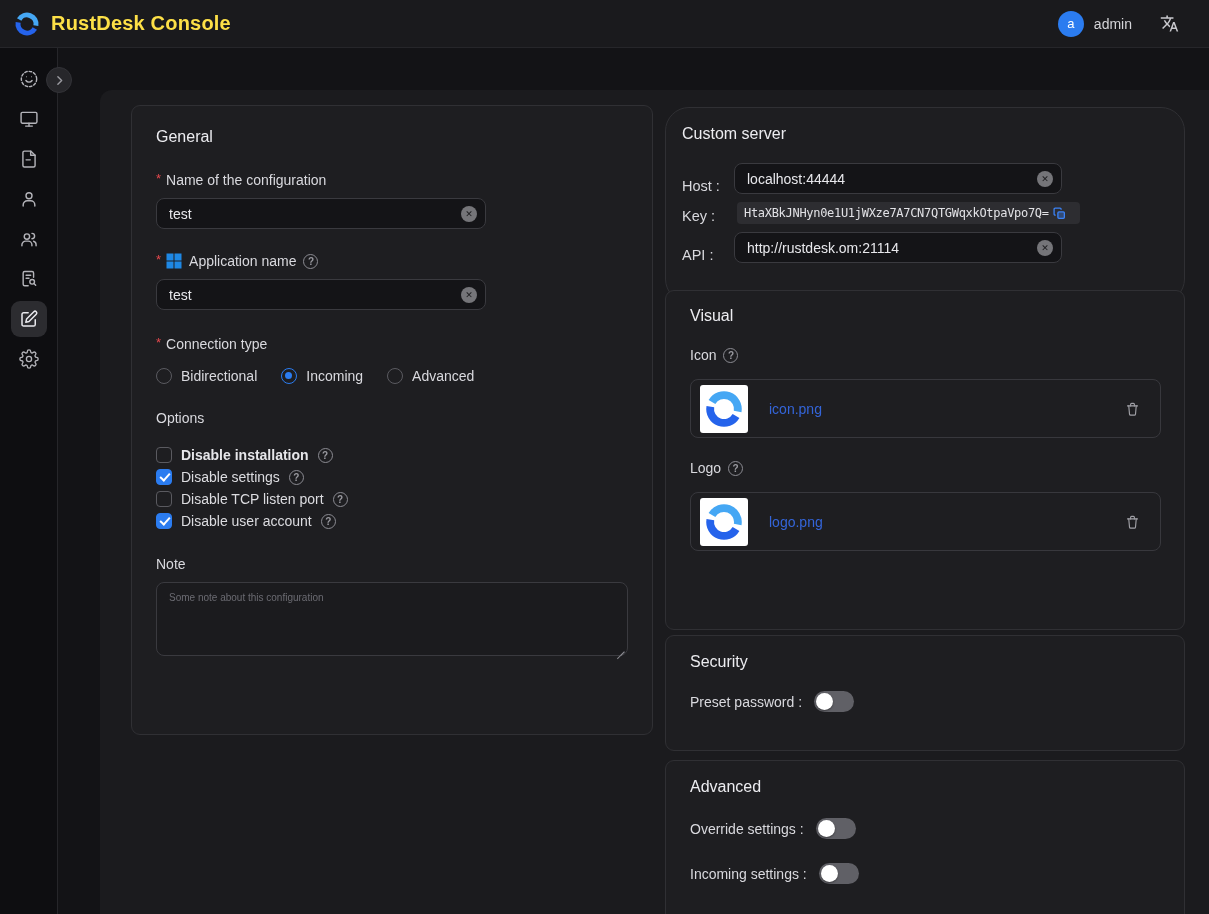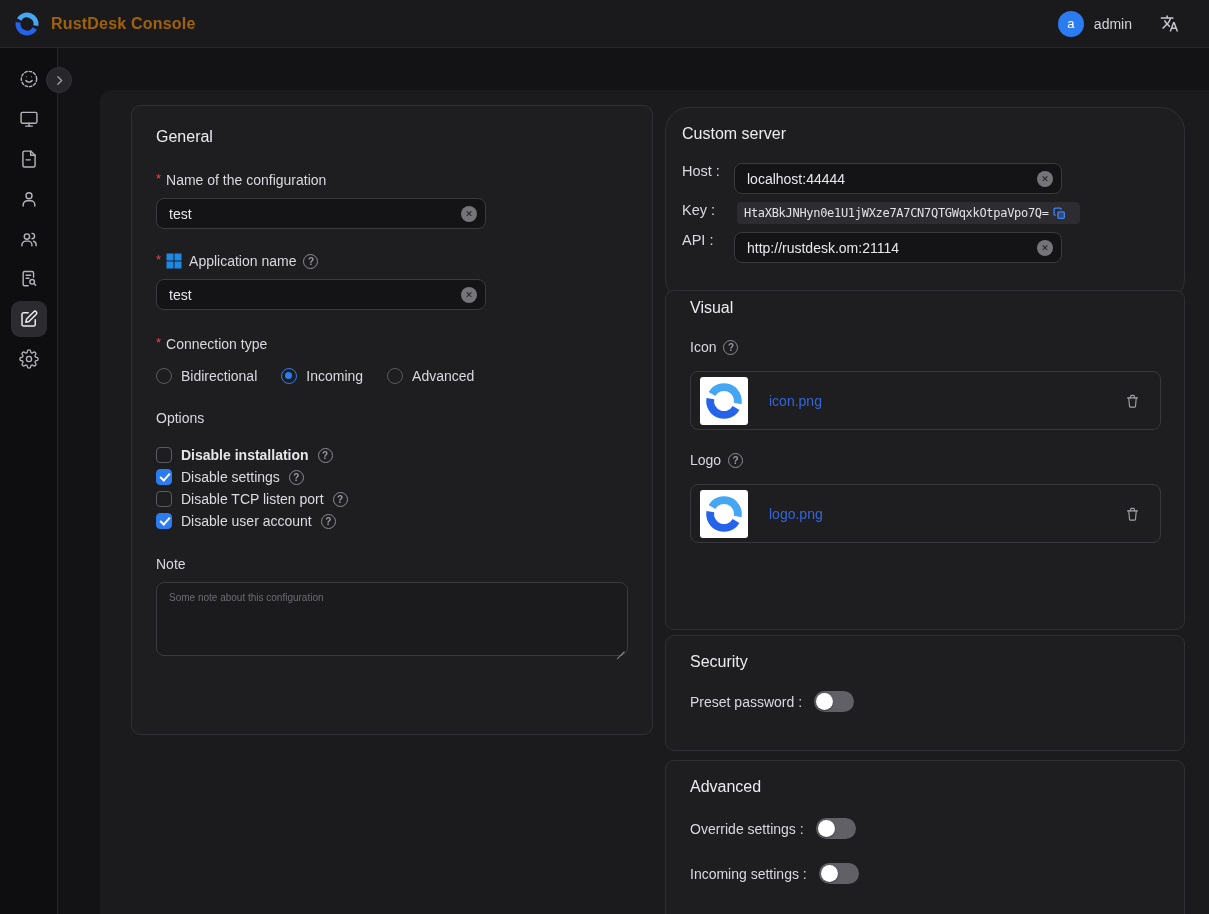--- a/index.html
+++ b/index.html
@@ -3,21 +3,21 @@
 <meta charset="utf-8">
 <style>
   * { margin:0; padding:0; box-sizing:border-box; }
   html,body { width:1209px; height:914px; overflow:hidden; }
   body { background:#131316; font-family:"Liberation Sans","DejaVu Sans",sans-serif; color:#d9d9de; font-size:14px; }
 
   
   .header { position:absolute; left:0; top:0; width:1209px; height:48px; background:#1a1a1d;
             border-bottom:1px solid #26262a; display:flex; align-items:center; padding:0 14px; z-index:30; }
   .brand { display:flex; align-items:center; gap:11px; }
-  .brand-title { font-size:16px; font-weight:700; color:#a16207; letter-spacing:.2px; }
+  .brand-title { font-size:20px; font-weight:700; color:#fde047; letter-spacing:.2px; }
   .header-right { margin-left:auto; display:flex; align-items:center; gap:10px; padding-right:16px; }
   .avatar { width:26px; height:26px; border-radius:50%; background:#2b7cf0; color:#fff; font-size:13px;
             display:grid; place-items:center; }
   .username { color:#d4d4d8; font-size:14px; margin-right:18px; }
 
   
   .sidebar { position:absolute; left:0; top:48px; bottom:0; width:58px; background:#0e0e11;
              border-right:1px solid #26262a; z-index:20; }
   .side-item { width:36px; height:36px; margin:4px auto; border-radius:9px; display:grid; place-items:center;
                color:#b4b4ba; cursor:pointer; }
@@ -27,21 +27,21 @@
                 background:#27272b; border:1px solid #333338; display:grid; place-items:center; z-index:25; cursor:pointer; }
 
   
   .content { position:absolute; left:100px; top:90px; right:0; bottom:0; background:#1b1b1e;
              border-top-left-radius:12px; overflow:hidden; z-index:10; }
   .panel { position:absolute; background:#1e1e21; border:1px solid #303034; border-radius:9px; }
   .panel-title { font-size:16px; font-weight:500; color:#ececf0; }
 
   #panel-general  { left:31px;  top:15px;  width:522px; height:630px; padding:22px 24px; }
   #panel-server   { left:565px; top:17px;  width:520px; height:196px; padding:17px 16px;border-radius:24px; }
-  #panel-visual   { left:565px; top:200px; width:520px; height:340px; padding:8px 24px; }
+  #panel-visual   { left:565px; top:200px; width:520px; height:340px; padding:16px 24px; }
   #panel-security { left:565px; top:545px; width:520px; height:116px; padding:17px 24px; }
   #panel-advanced { left:565px; top:670px; width:520px; height:300px; padding:17px 24px; }
 
   .field-label { display:flex; align-items:center; gap:7px; color:#d9d9de; font-size:14px; }
   .req { color:#e5484d; font-size:13px; margin-right:-2px; transform:translateY(-2px); }
 
   .inputbox { position:relative; width:330px; height:31px; }
   .inputbox.wide { width:328px; }
   .inputbox input { width:100%; height:100%; background:#141417; border:1px solid #3a3a3f; border-radius:8px;
                     color:#e8e8ec; font-size:14px; padding:0 32px 0 12px; outline:none;
@@ -74,21 +74,21 @@
                   color:#e8e8ec; font-size:10px; padding:9px 12px; resize:none; outline:none;
                   font-family:"Liberation Sans",sans-serif; }
   textarea.note::placeholder { color:#6b6b72; }
   .resize-grip { position:absolute; width:10px; height:10px; pointer-events:none; }
   .resize-grip::before { content:""; position:absolute; right:1px; bottom:1px; width:10px; height:1.4px;
                          background:#8a8a90; transform:rotate(-45deg); transform-origin:right bottom; }
   .resize-grip::after  { content:""; position:absolute; right:1px; bottom:1px; width:5px; height:1.4px;
                          background:#8a8a90; transform:rotate(-45deg); transform-origin:right bottom; }
 
   
-  .srv-row { display:flex; align-items:flex-start; margin-top:8px; }
+  .srv-row { display:flex; align-items:flex-end; margin-top:8px; }
   .srv-label { width:52px; font-size:14.5px; color:#d9d9de; flex:none; }
   .keybox { margin-left:3px; width:343px; height:22px; background:#2d2d31; border-radius:4px;
             display:flex; align-items:center; padding:0 5px 0 7px; gap:4px; }
   .keytext { font-family:"DejaVu Sans Mono","Liberation Mono",monospace; font-size:12px; color:#e2e2e6;
              white-space:nowrap; letter-spacing:-0.3px; }
 
   
   .upload-box { width:471px; height:59px; border:1px solid #38383d; border-radius:8px; display:flex;
                 align-items:center; padding:0 20px 0 9px; gap:21px; }
   .thumb { width:48px; height:48px; background:#fff; border-radius:3px; display:grid; place-items:center; flex:none; }

